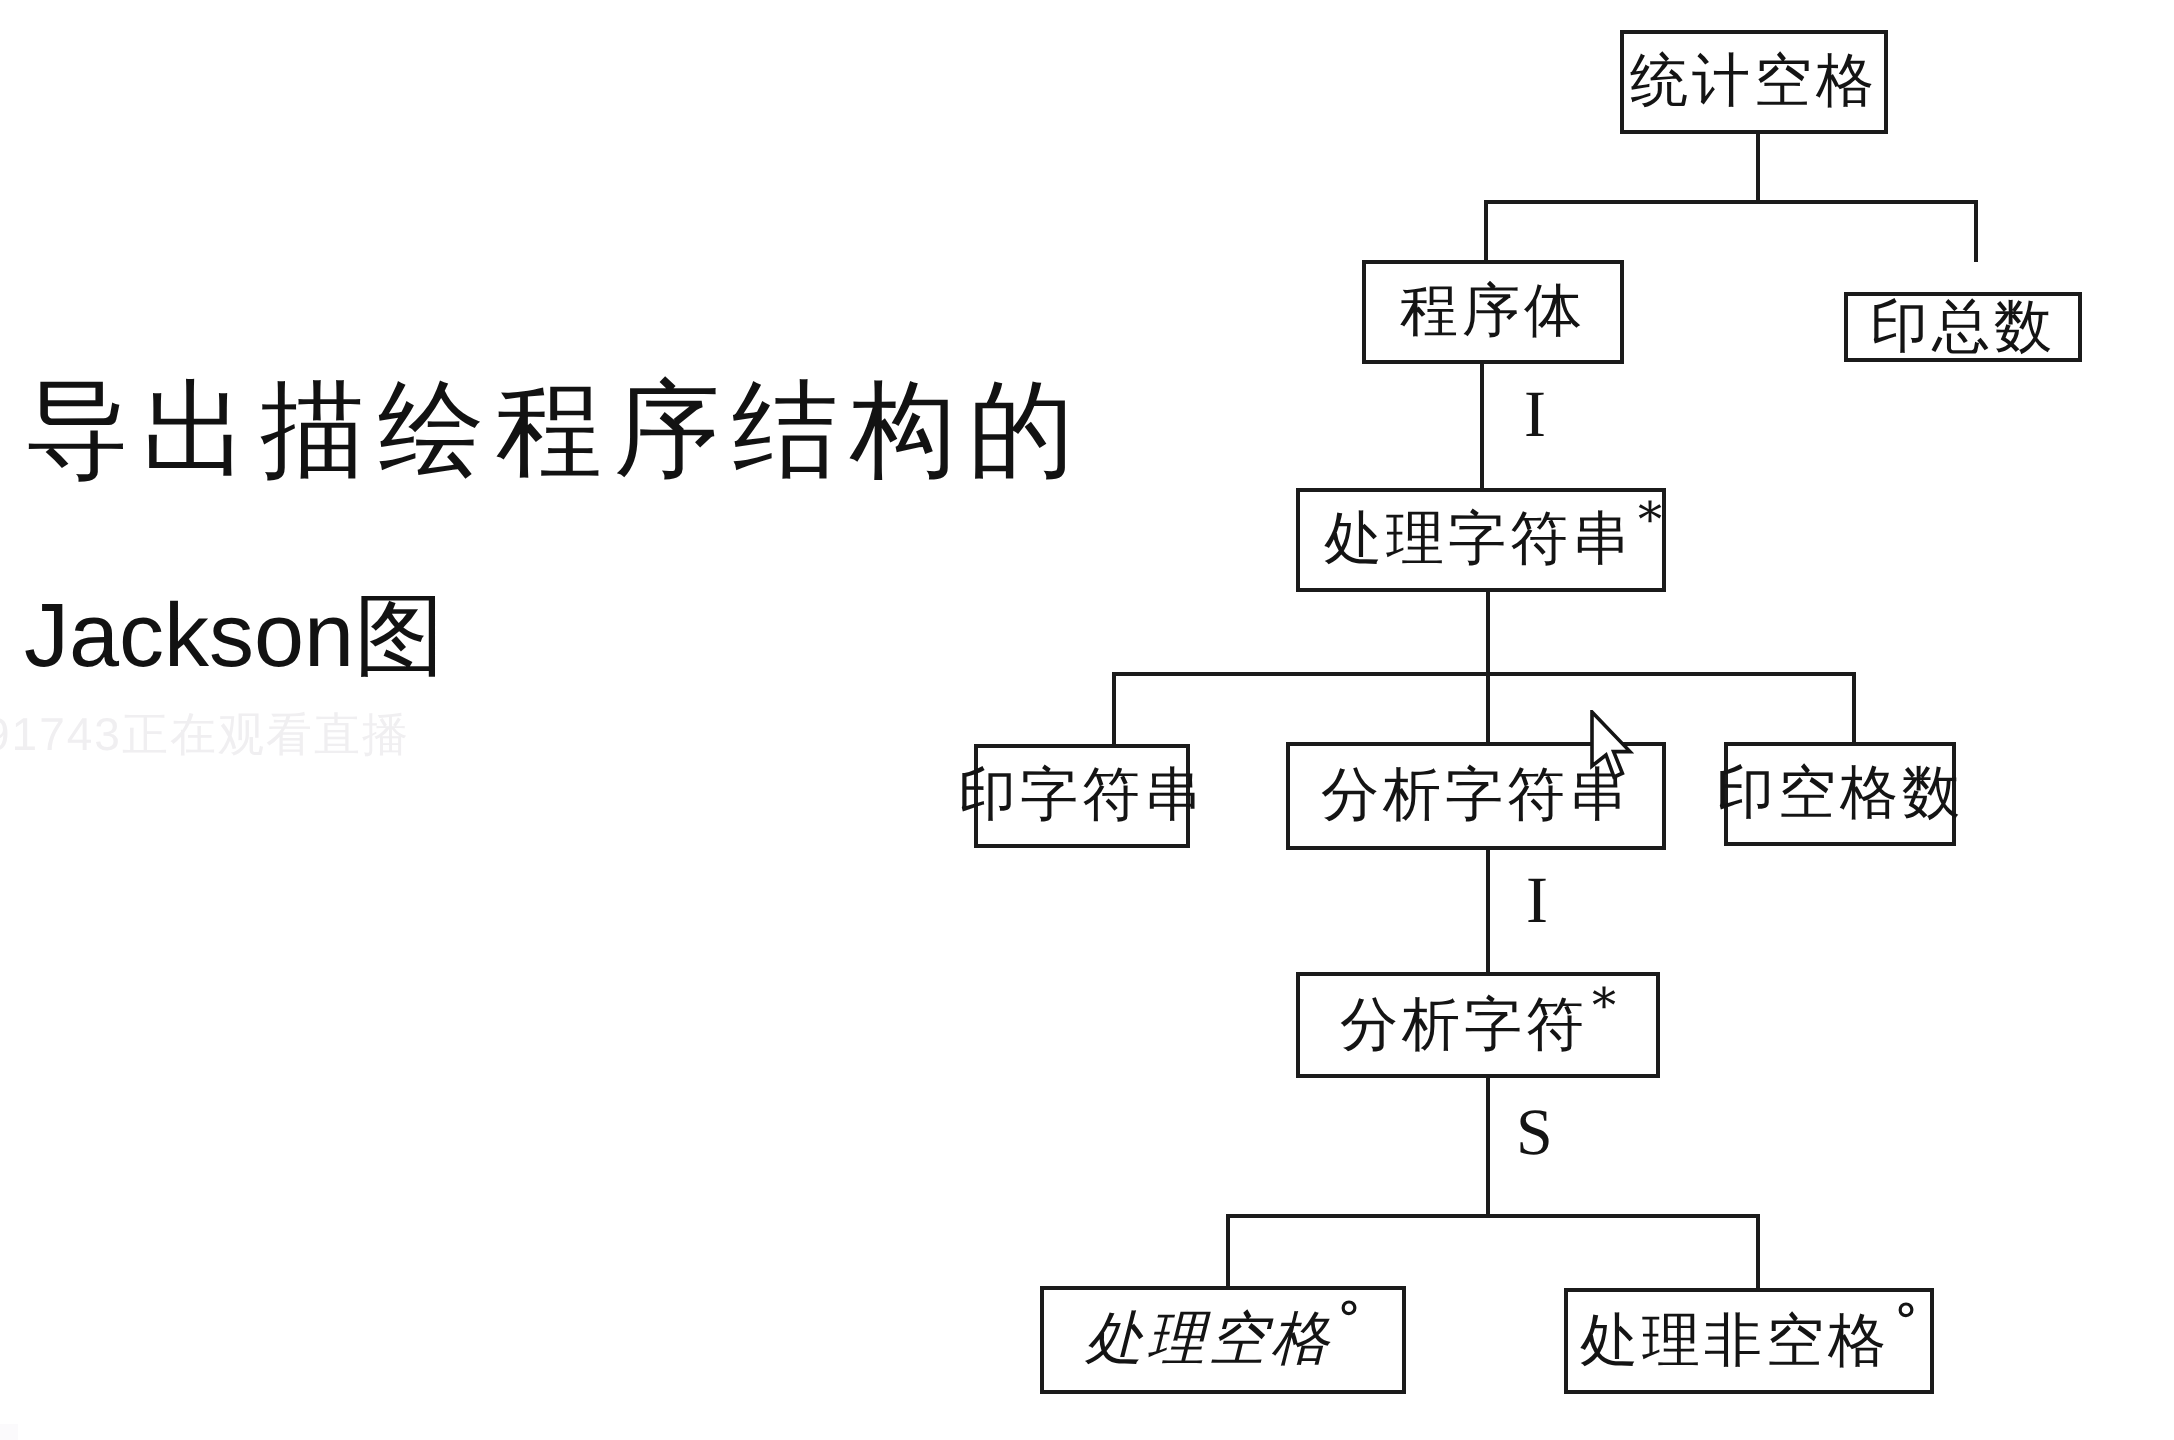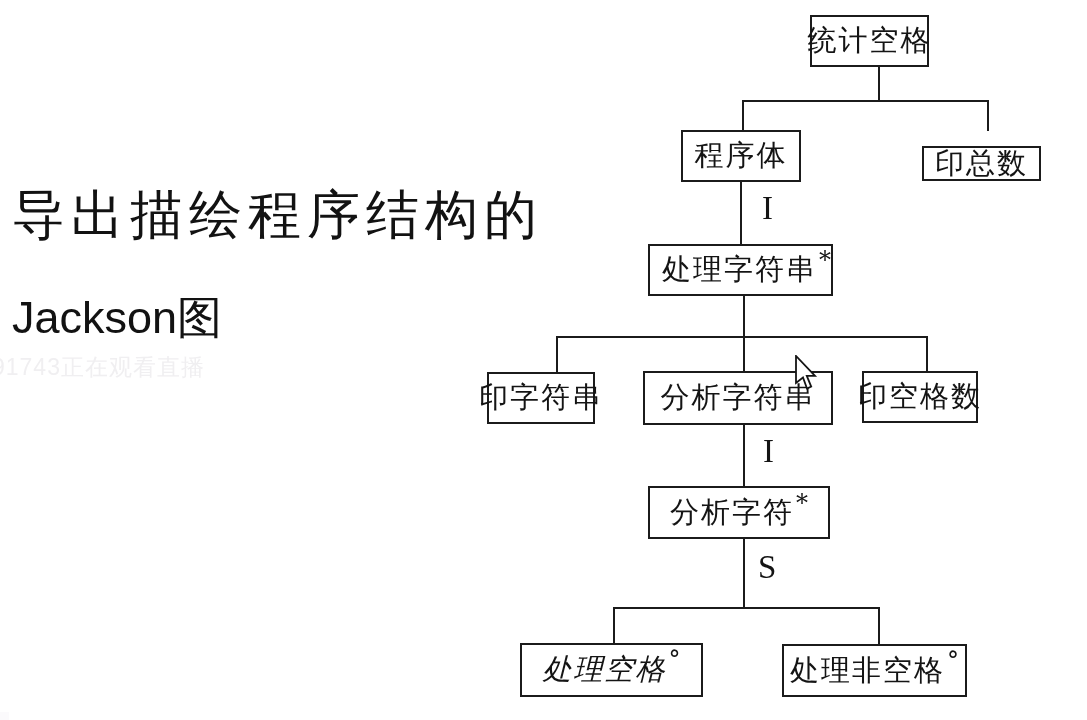--- a/index.html
+++ b/index.html
@@ -33,22 +33,22 @@
   .node {
     position: absolute; background: #ffffff;
     border: 2px solid #1b1b1b; color: #141414;
     display: flex; align-items: center; justify-content: center;
     font-size: 29px; letter-spacing: 2px; white-space: nowrap;
   }
   .node .marker {
     font-size: 24px; line-height: 1; letter-spacing: 0;
     transform: translateY(-10px); margin-left: 2px;
   }
-  #node-root          { left: 810px; top: 15px;  width: 119px; height: 52px; }
-  #node-program-body  { left: 681px; top: 130px; width: 120px; height: 52px; }
+  #node-root          { left: 810px; top: 15px;  width: 134px; height: 52px; }
+  #node-program-body  { left: 681px; top: 130px; width: 131px; height: 52px; }
   #node-print-total   { left: 922px; top: 146px; width: 119px; height: 35px; }
   #node-process-string{ left: 648px; top: 244px; width: 185px; height: 52px; justify-content: flex-end; }
   #node-print-string  { left: 487px; top: 372px; width: 108px; height: 52px; }
   #node-analyze-string{ left: 643px; top: 371px; width: 190px; height: 54px; }
   #node-print-space-count { left: 862px; top: 371px; width: 116px; height: 52px; }
   #node-analyze-char  { left: 648px; top: 486px; width: 182px; height: 53px; }
   #node-process-space { left: 520px; top: 643px; width: 183px; height: 54px; font-style: italic; }
   #node-process-non-space { left: 782px; top: 644px; width: 185px; height: 53px; }
 
   

